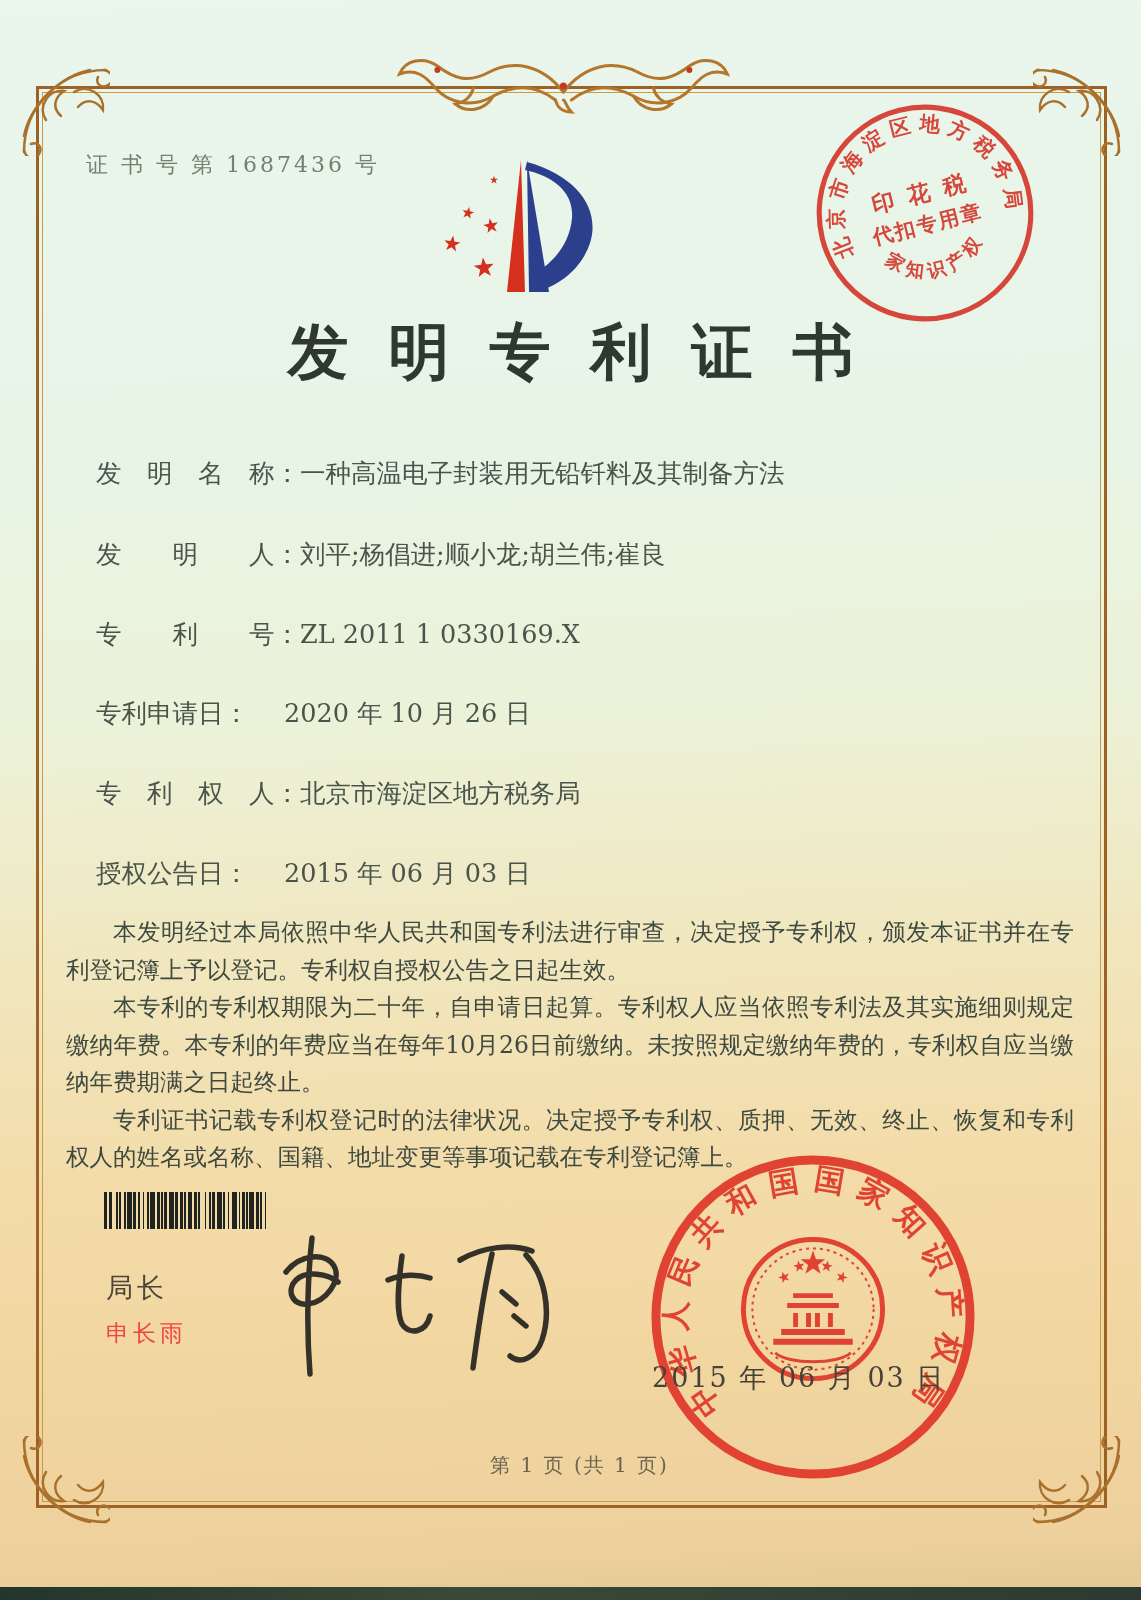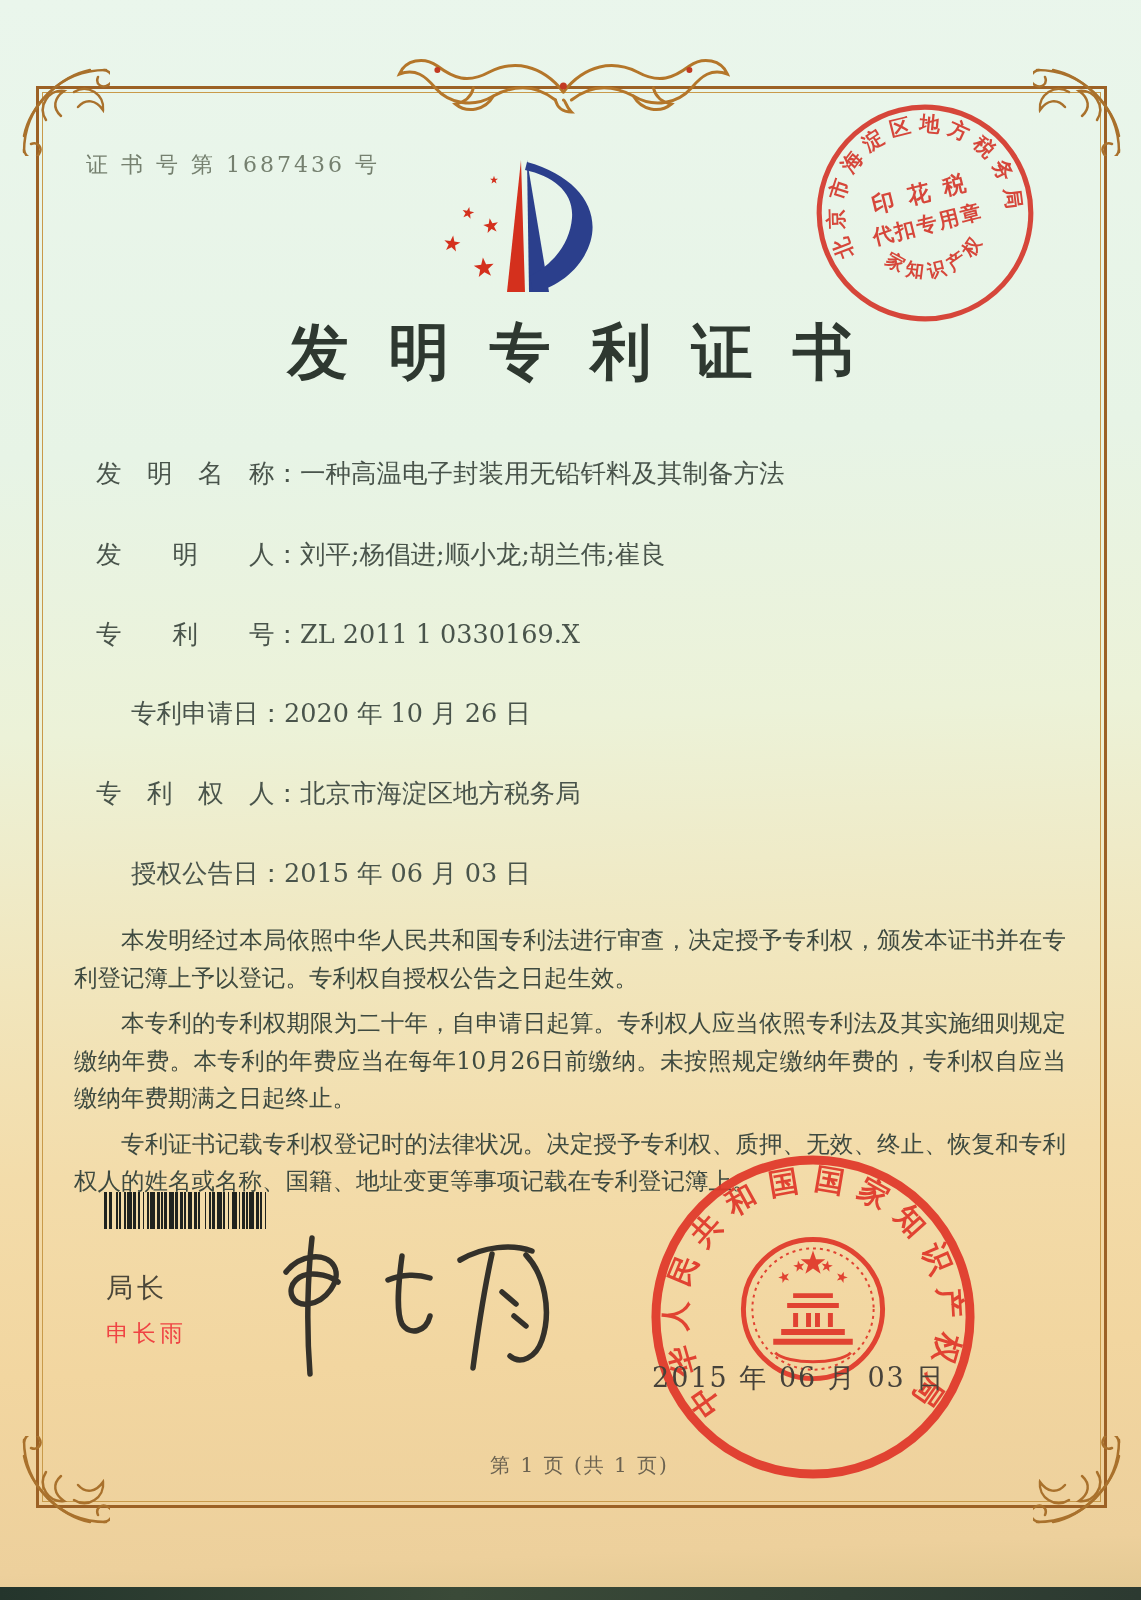--- a/index.html
+++ b/index.html
@@ -25,24 +25,24 @@
   .cert-no{left:86px;top:150px;font-size:22px;color:#75806f;letter-spacing:3px;}
   
   .logo{left:425px;top:140px;width:205px;height:168px;}
   
   .tax-stamp{left:812px;top:100px;width:226px;height:226px;transform:rotate(-14deg);opacity:.92;}
   
   .title{left:0;right:0;top:312px;text-align:center;font-size:61px;font-weight:bold;
     color:#2e3830;letter-spacing:40px;text-indent:40px;}
   
   .field{left:96px;font-size:25.5px;color:#49544b;white-space:nowrap;}
-  .flabel{display:inline-block;min-width:188px;text-align:right;}
+  .flabel{display:inline-block;min-width:188px;}
   
   .paras{left:66px;width:1008px;top:914px;}
-  .paras p{margin:8px;font-size:23.5px;line-height:37.5px;color:#3e4a40;
+  .paras p{margin:0;font-size:23.5px;line-height:37.5px;color:#3e4a40;
     text-indent:2em;text-align:justify;}
   
   .barcode{left:104px;top:1192px;width:472px;height:37px;font-size:0;line-height:0;}
   .barcode span{display:inline-block;height:100%;vertical-align:top;}
   .barcode .b{background:#20231f;}
   
   .director-title{left:106px;top:1270px;font-size:27px;color:#4b4639;letter-spacing:4px;}
   .director-name{left:106px;top:1318px;font-size:23px;color:#ef4444;letter-spacing:4px;}
   .signature{left:252px;top:1228px;width:315px;height:155px;}
   

